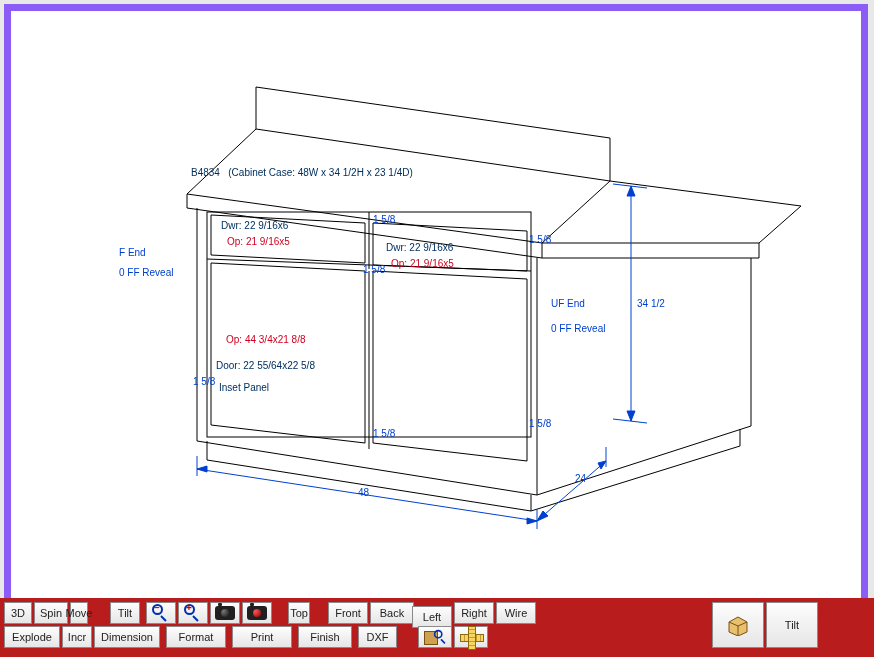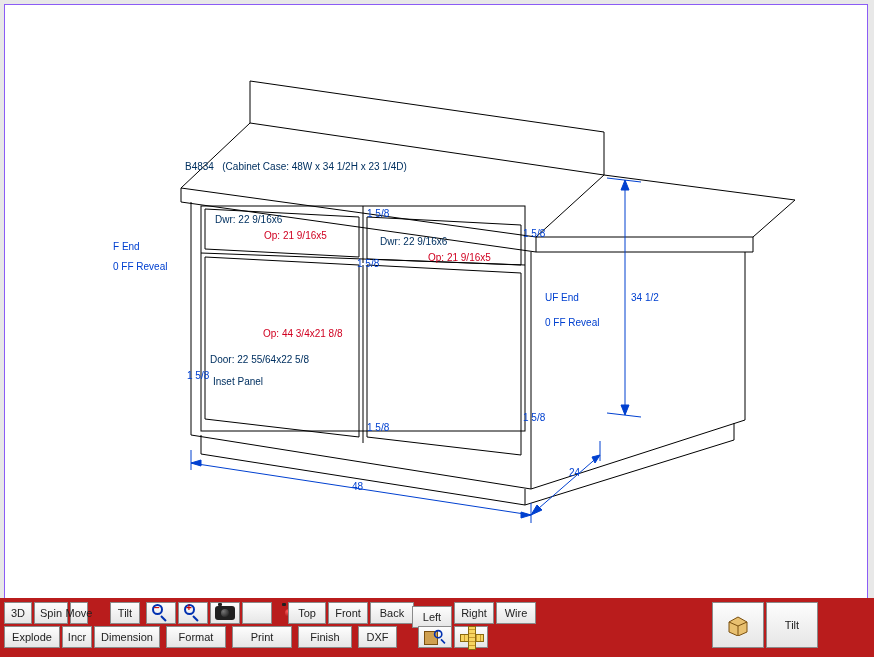--- a/index.html
+++ b/index.html
@@ -18,32 +18,32 @@
     height: 657px;
     background: #e8e8e8;
   }
   .canvas {
     position: absolute;
     left: 4px;
     top: 4px;
     width: 864px;
     height: 648px;
     background: #ffffff;
-    border: 1px solid #8b5cf6;
+    border: 7px solid #8b5cf6;
     box-sizing: border-box;
     overflow: hidden;
   }
   .label {
     position: absolute;
     font-size: 10px;
     white-space: nowrap;
   }
   .blue { color: #0040d0; }
   .navy { color: #003060; }
-  .red  { color: #d00020; margin-left: 43px; }
+  .red  { color: #d00020; }
   .stroke {
     position: absolute;
     stroke: #000;
     fill: none;
     stroke-width: 1;
   }
   .toolbar-area {
     position: absolute;
     left: 0;
     top: 598px;
@@ -273,21 +273,21 @@
           <span class="sign">+</span>
       </span>
     </div>
     <div class="btn" style="left:210px;top:4px; width:30px">
       <span class="icon camera-icon"></span>
     </div>
     <div class="btn" style="left:242px;top:4px; width:30px">
       <span class="icon camera-icon red"></span>
     </div>
 
-    <div class="btn" style="left:288px;top:4px; width:38px">Top</div>
+    <div class="btn" style="left:288px;top:4px; width:22px">Top</div>
     <div class="btn" style="left:328px;top:4px; width:40px">Front</div>
     <div class="btn" style="left:370px;top:4px; width:44px">Back</div>
     <div class="btn" style="left:412px;top:8px; width:40px">Left</div>
     <div class="btn" style="left:454px;top:4px; width:40px">Right</div>
     <div class="btn" style="left:496px;top:4px; width:40px">Wire</div>
 
     <div class="btn" style="left:4px;  top:28px; width:56px">Explode</div>
     <div class="btn" style="left:62px; top:28px; width:30px">Incr</div>
     <div class="btn" style="left:94px; top:28px; width:66px">Dimension</div>
     <div class="btn" style="left:166px;top:28px; width:60px">Format</div>

